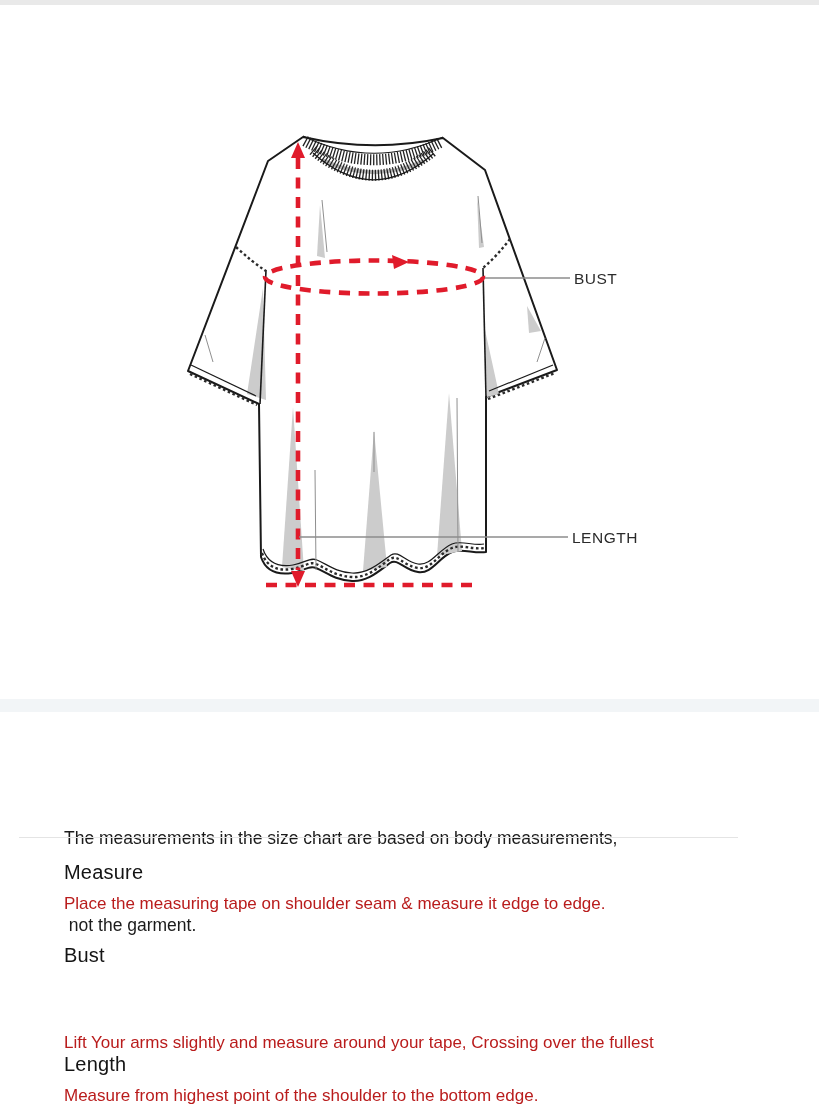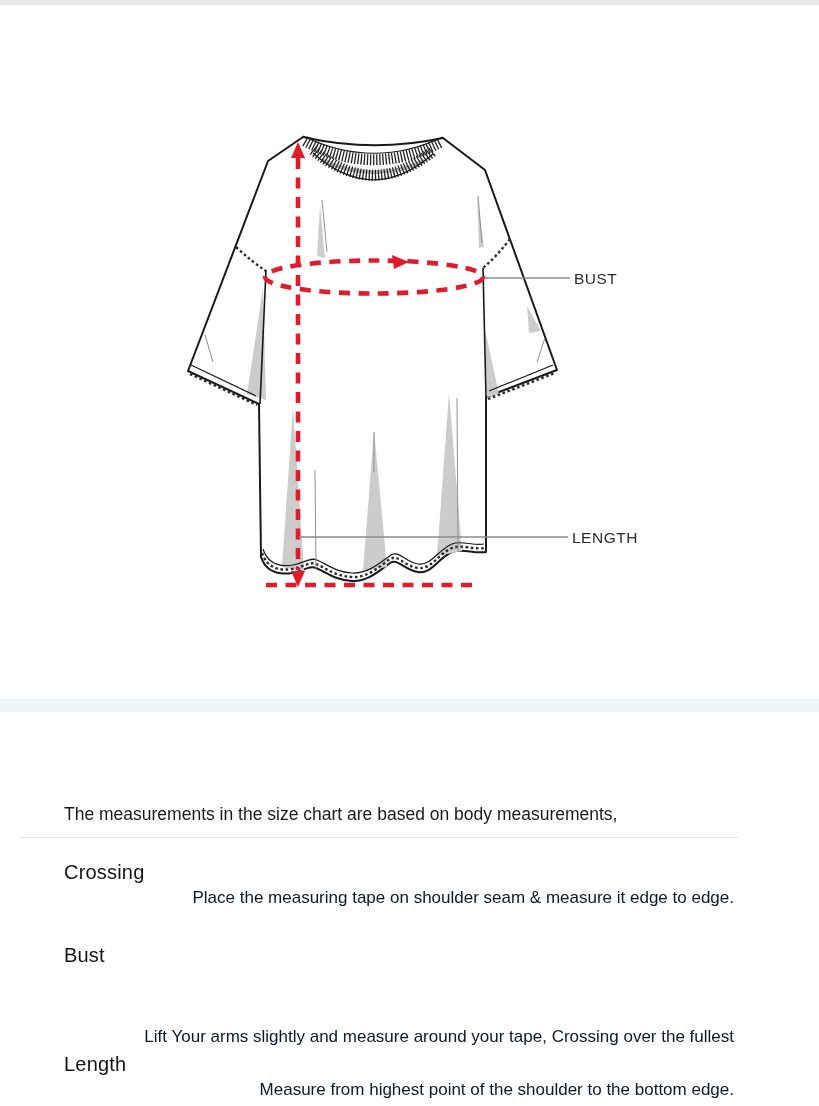--- a/index.html
+++ b/index.html
@@ -20,30 +20,30 @@
   .diag-label{font-size:15.5px;fill:#2b2b2b;letter-spacing:.5px;font-family:"Liberation Sans","DejaVu Sans",sans-serif;}
   .outline{fill:#ffffff;stroke:#1a1a1a;stroke-width:2;stroke-linejoin:round;}
   .iline{fill:none;stroke:#1a1a1a;stroke-width:1.6;}
   .thin{fill:none;stroke:#1a1a1a;stroke-width:1.2;}
   .stitch{fill:none;stroke:#2a2a2a;stroke-width:2.4;stroke-dasharray:2.6 2.6;}
   .rib{fill:none;stroke:#222222;stroke-width:11;stroke-dasharray:1.3 1.8;}
   .shade{fill:#cccccc;stroke:none;}
   .crease{fill:none;stroke:#8f8f8f;stroke-width:1;}
 
   .note{
-    position:absolute;left:64px;top:742px;width:660px;
+    position:absolute;left:64px;top:766px;width:660px;
     font-size:17.5px;line-height:29px;color:#1b1b1b;white-space:pre;
   }
   .divider{position:absolute;left:19px;top:837px;width:719px;height:1px;background:#e4e4e4;}
 
   .section{position:absolute;left:64px;width:670px;}
   .section h3{
     margin:0;font-size:20px;line-height:24px;font-weight:400;color:#141414;letter-spacing:.2px;
   }
-  .section .desc{font-size:17px;line-height:28px;color:#0f172a;white-space:pre;text-align:right;}
+  .section .desc{margin-top:6px;font-size:17px;line-height:28px;color:#b91c1c;white-space:pre;}
   .sec-shoulder{top:860px;}
   .sec-bust{top:943px;}
   .sec-length{top:1052px;}
 </style>
 </head>
 <body>
 
 <div class="top-strip"></div>
 
 <div class="diagram-wrap">
@@ -120,26 +120,27 @@
       <path class="leader" d="M 299,537 L 568,537"></path>
       <text class="diag-label" x="572" y="543">LENGTH</text>
     </g>
   </svg>
 </div>
 
 <div class="gray-band"></div>
 
 <div class="note">
   <div>The measurements in the size chart are based on body measurements,</div>
+  <div> not the garment.</div>
 </div>
 
 <div class="divider"></div>
 
 <div class="section sec-shoulder">
-  <h3>Crossing</h3>
+  <h3>Measure</h3>
   <div class="desc">Place the measuring tape on shoulder seam &amp; measure it edge to edge.</div>
 </div>
 
 <div class="section sec-bust">
   <h3>Bust</h3>
   <div class="desc">
     <div>Lift Your arms slightly and measure around your tape, Crossing over the fullest</div>
     
   </div>
 </div>

